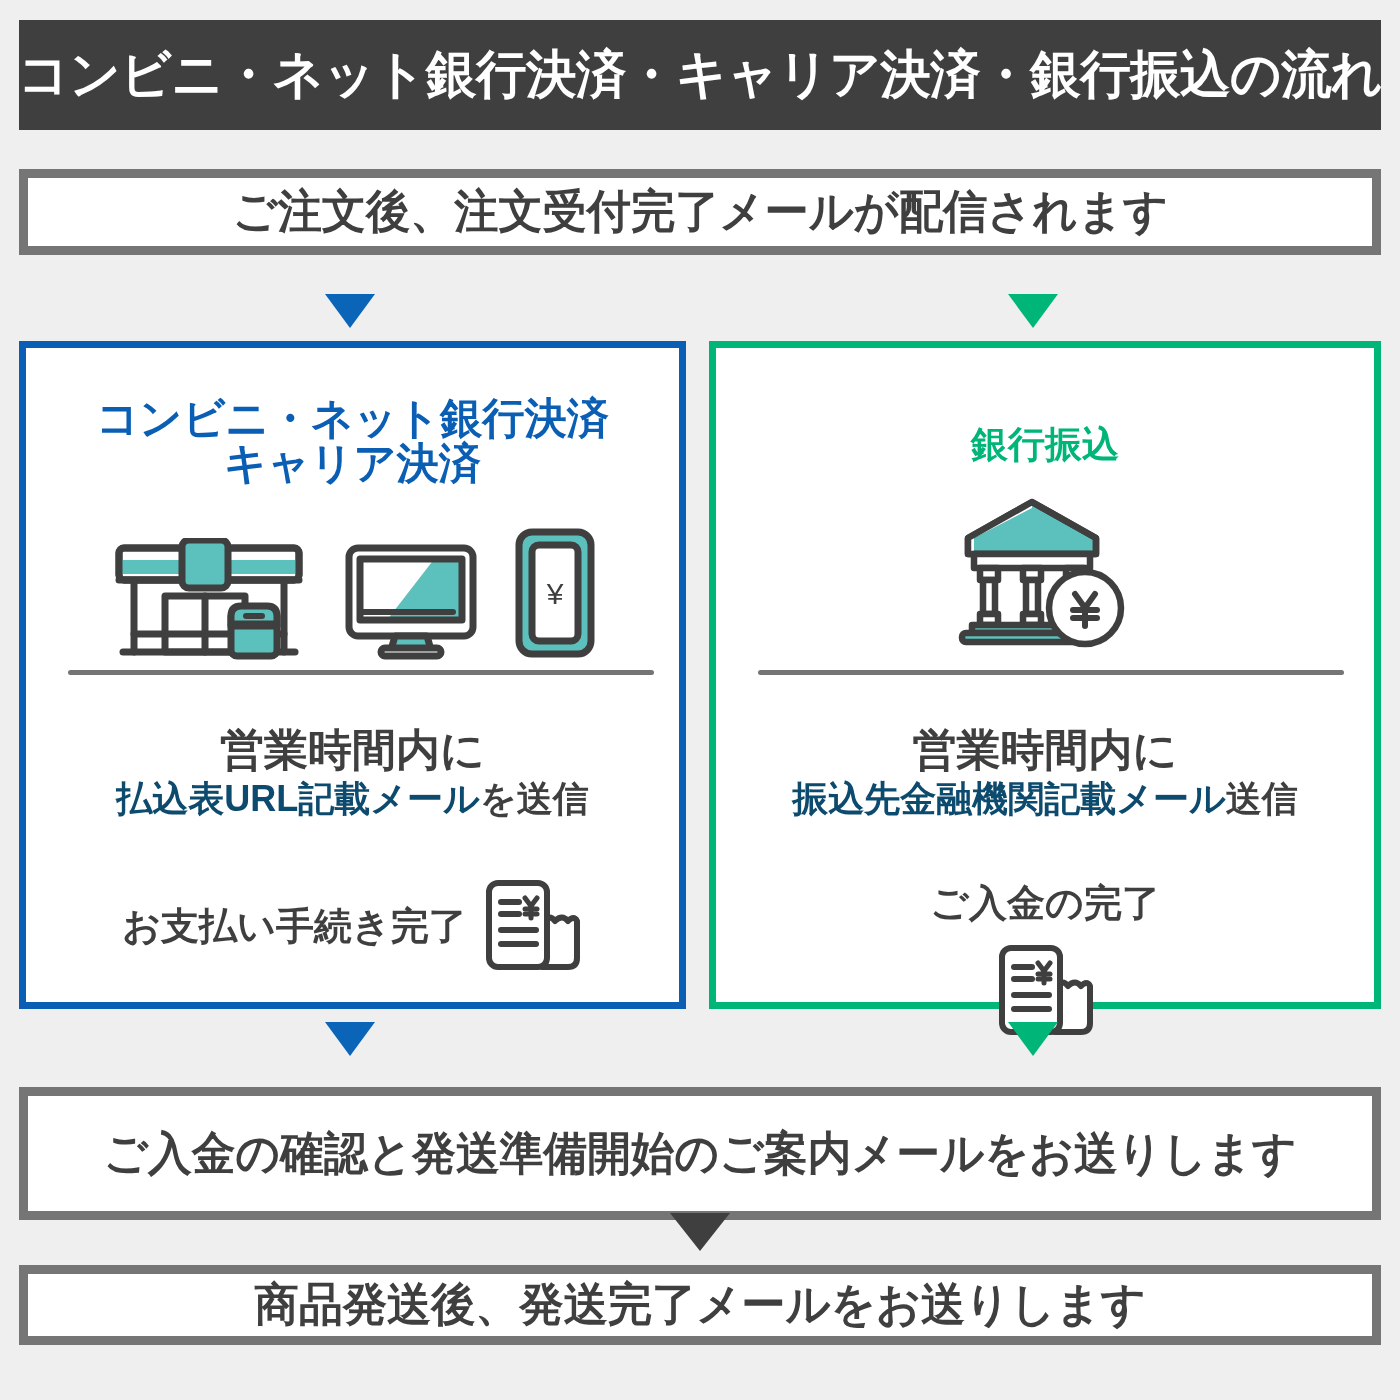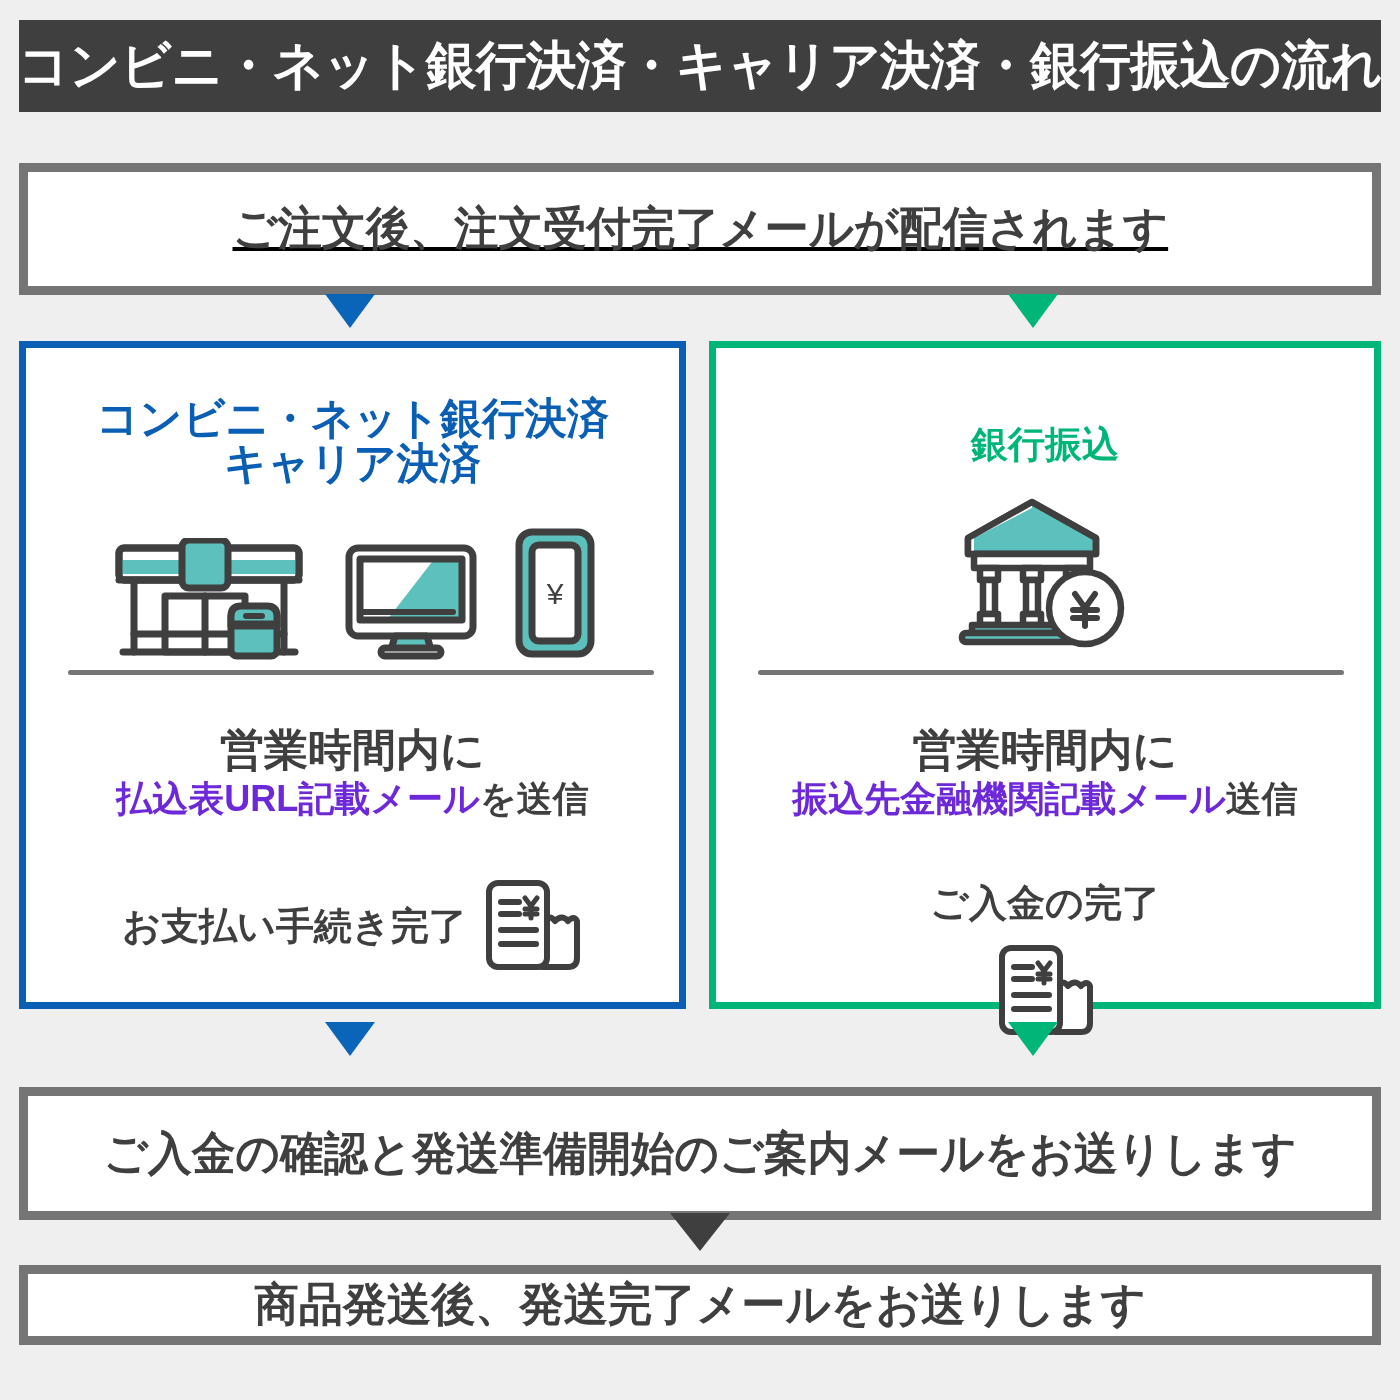--- a/index.html
+++ b/index.html
@@ -6,21 +6,21 @@
   html,body { width:1400px; height:1400px; }
   body{
     background:#efefef;
     font-family:"Liberation Sans","DejaVu Sans",sans-serif;
     position:relative;
     overflow:hidden;
   }
 
   
   .header-bar{
-    position:absolute; left:19px; top:20px; width:1362px; height:92px;
+    position:absolute; left:19px; top:20px; width:1362px; height:110px;
     background:#3f3f3f;
     display:flex; align-items:center; justify-content:center;
   }
   .header-bar .title{
     color:#ffffff;
     font-size:52px;
     font-weight:700;
     letter-spacing:-0.5px;
     white-space:nowrap;
     transform:scaleX(0.97);
@@ -32,21 +32,21 @@
     background:#ffffff;
     border:9px solid #757575;
     display:flex; align-items:center; justify-content:center;
   }
   .step-box .step-text{
     color:#3f3f3f;
     font-weight:700;
     white-space:nowrap;
   }
 
-  #step-order   { left:19px; top:163px; width:1362px; height:132px;text-decoration:underline; }
+  #step-order   { left:19px; top:169px; width:1362px; height:86px; }
   #step-order .step-text{ font-size:46px; transform:scaleX(0.96); }
 
   #step-confirm { left:19px; top:1087px; width:1362px; height:133px; }
   #step-confirm .step-text{ font-size:46px; transform:scaleX(0.95); }
 
   #step-shipped { left:19px; top:1265px; width:1362px; height:80px; }
   #step-shipped .step-text{ font-size:46px; transform:scaleX(0.96); }
 
   
   .arrow{
@@ -103,21 +103,21 @@
   }
   #panel-conveni .divider{ left:42px; width:586px; top:322px; }
   #panel-bank    .divider{ left:42px; width:586px; top:322px; }
 
   .send-text{
     position:absolute; left:0; right:0; text-align:center;
     font-weight:700; color:#3f3f3f; line-height:1.22;
   }
   #panel-conveni .send-text{ top:375px; font-size:36px; }
   #panel-bank    .send-text{ top:375px; font-size:36px; }
-  .send-text .hl{ color:#6d28d9; }
+  .send-text .hl{ color:#0c4a6e; }
   .send-text .l1{ font-size:44px; }
 
   .done-row{
     position:absolute; left:0; right:0;
     display:flex; align-items:center; justify-content:center;
     gap:14px;
   }
   #panel-conveni .done-row{ top:530px; }
   #panel-bank    .done-row{ top:530px;flex-direction:column; }
   .done-row .done-text{

